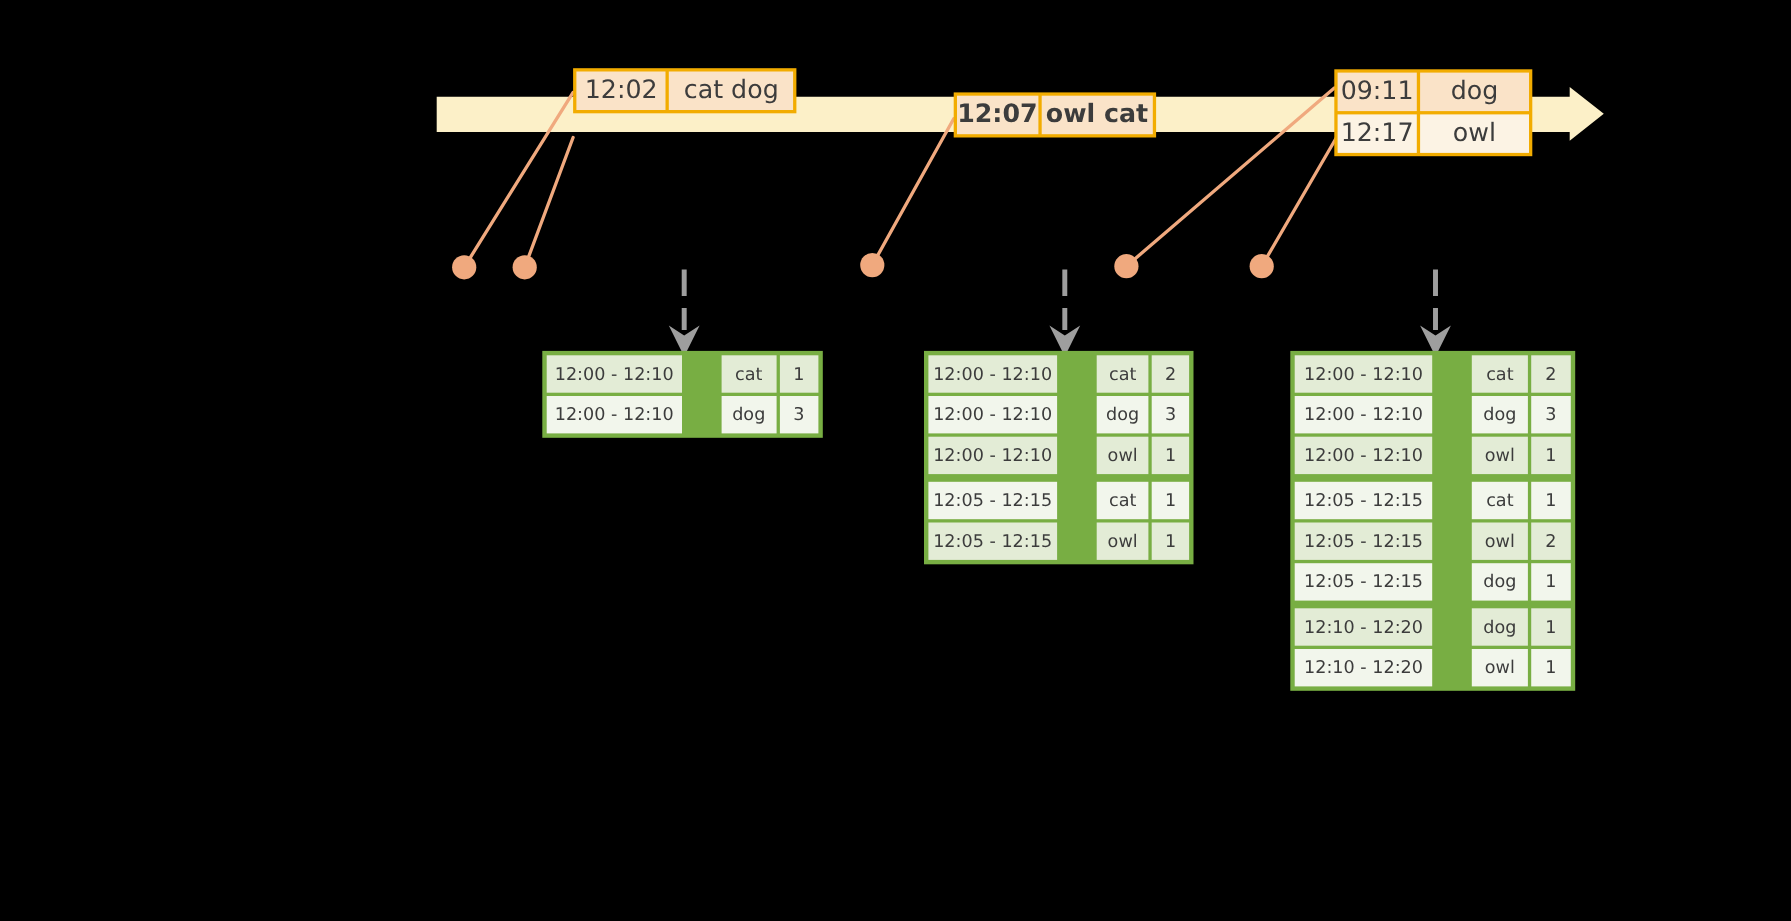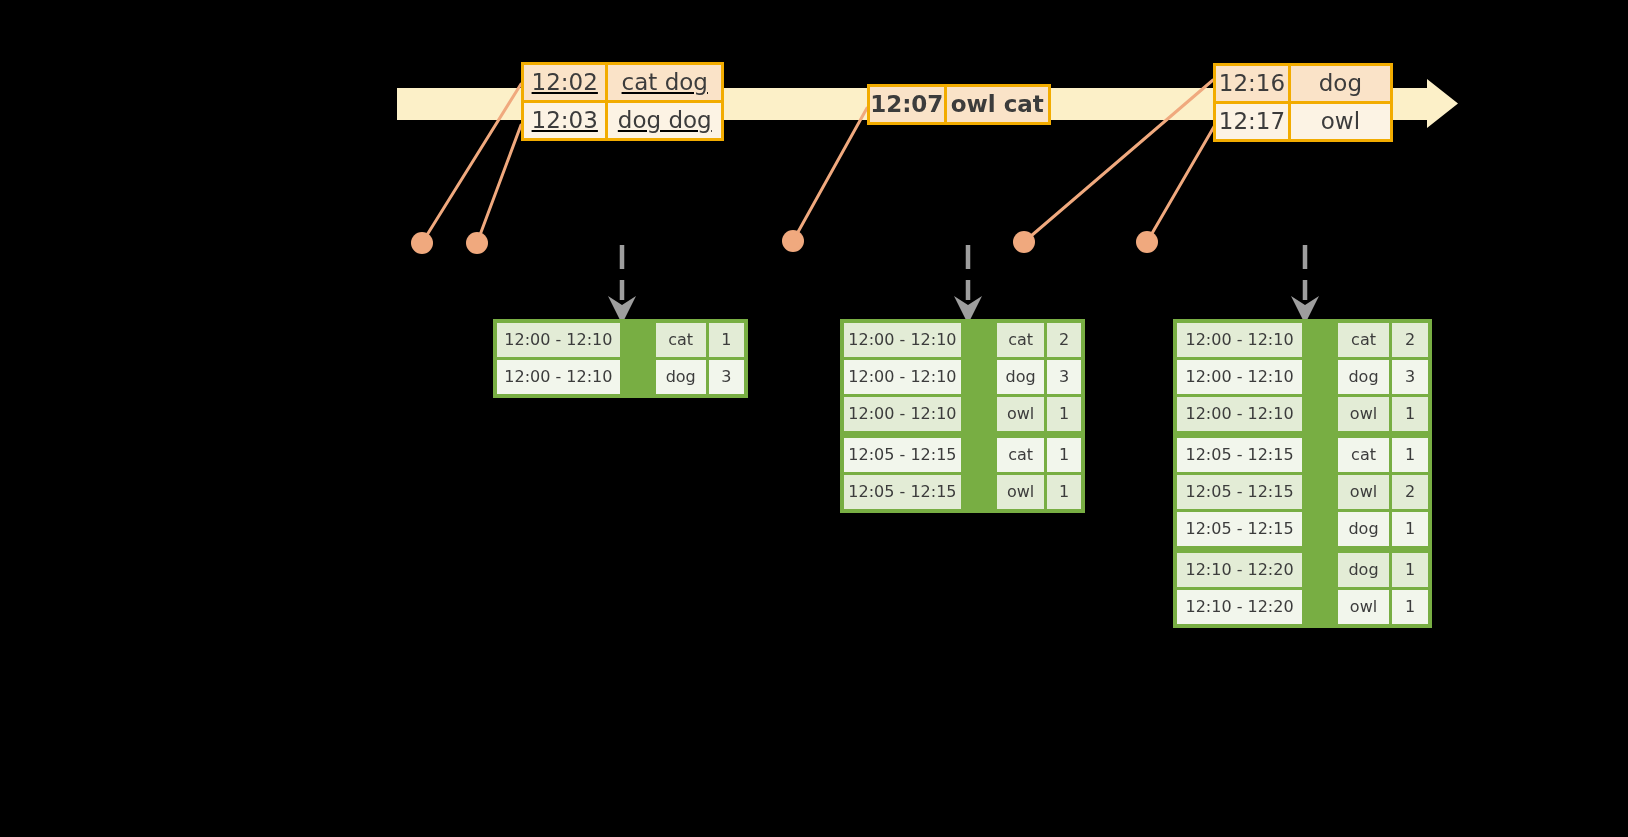--- a/index.html
+++ b/index.html
@@ -69,21 +69,21 @@
     margin-left:3px;
   }
   .rtable .tcell:first-child{margin-left:0;}
   .rtable .c0{width:59%;}
   .rtable .c1{width:24%;margin-left:36px;}
   .rtable .c2{width:17%;}
   .rtable .trow.even .tcell{background:var(--result-row-bg-dark);}
   .rtable .trow.odd  .tcell{background:var(--result-row-bg-light);}
 
   
-  #etable-1{left:521px;top:62px;width:203px;text-decoration:underline;}
+  #etable-1{left:521px;top:62px;width:203px;}
   #etable-2{left:867px;top:84px;width:184px;font-weight:bold;}
   #etable-3{left:1213px;top:63px;width:180px;}
   #rtable-1{left:493px;top:319px;width:255px;}
   #rtable-2{left:840px;top:319px;width:245px;}
   #rtable-3{left:1173px;top:319px;width:259px;}
 </style>
 </head>
 <body>
 
 <div class="canvas">
@@ -112,34 +112,30 @@
 
     <line class="trigger-line" x1="1305" y1="245" x2="1305" y2="300"></line>
     <polygon class="trigger-head" points="1291,296 1305,324 1319,296 1305,305"></polygon>
   </svg>
 
   <div id="etable-1" class="etable">
       <div class="trow even">
         <div class="tcell c0">12:02</div>
         <div class="tcell c1">cat dog</div>
       </div>
-      <div class="trow odd">
-        <div class="tcell c0">12:03</div>
-        <div class="tcell c1">dog dog</div>
-      </div>
     </div>
   <div id="etable-2" class="etable">
       <div class="trow even">
         <div class="tcell c0">12:07</div>
         <div class="tcell c1">owl cat</div>
       </div>
     </div>
   <div id="etable-3" class="etable">
       <div class="trow even">
-        <div class="tcell c0">12:16</div>
+        <div class="tcell c0">09:11</div>
         <div class="tcell c1">dog</div>
       </div>
       <div class="trow odd">
         <div class="tcell c0">12:17</div>
         <div class="tcell c1">owl</div>
       </div>
     </div>
 
   <div id="rtable-1" class="rtable">
       <div class="trow even">

